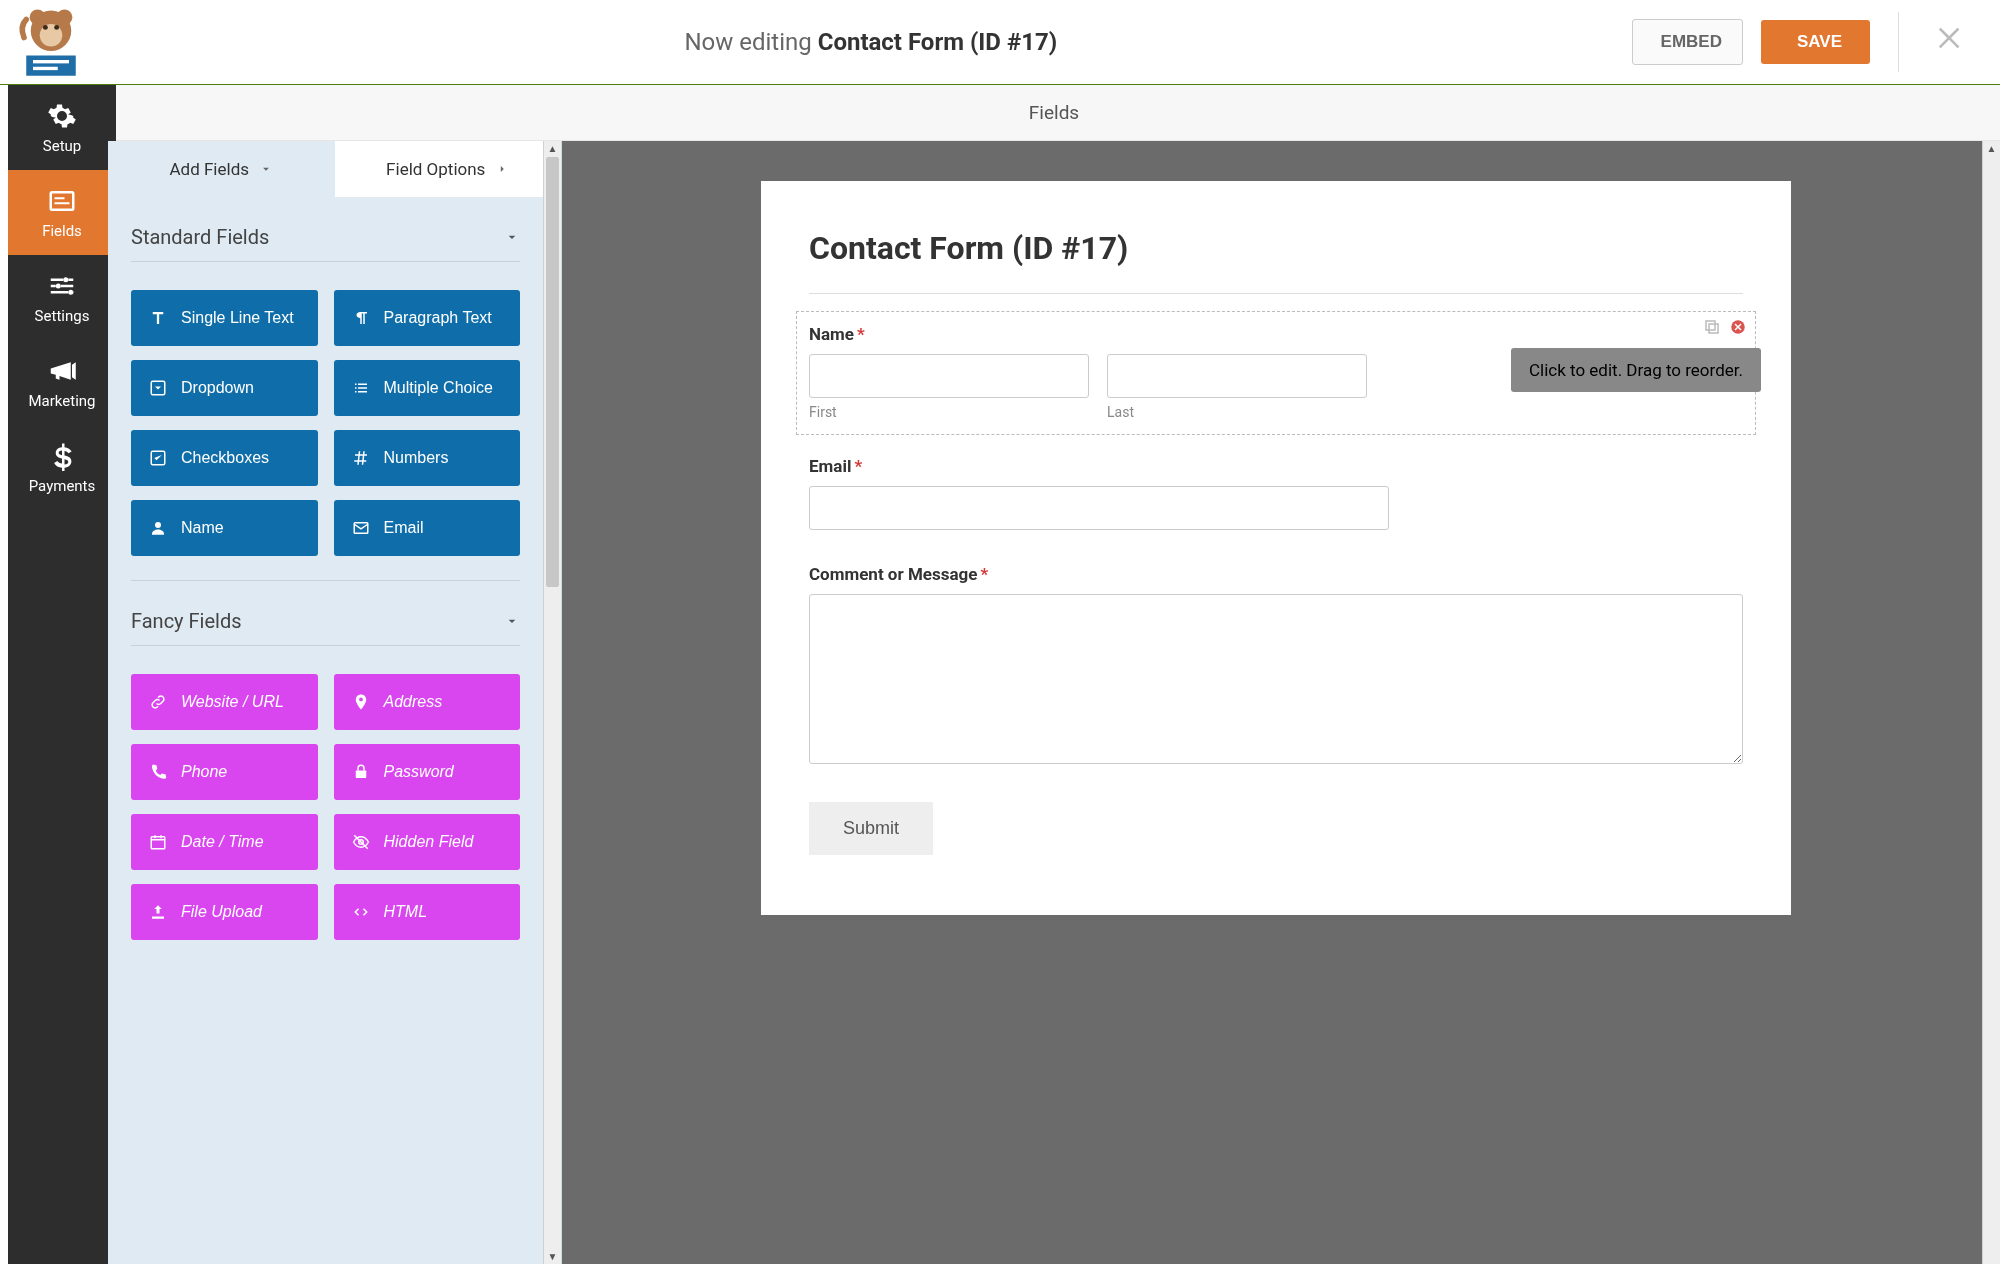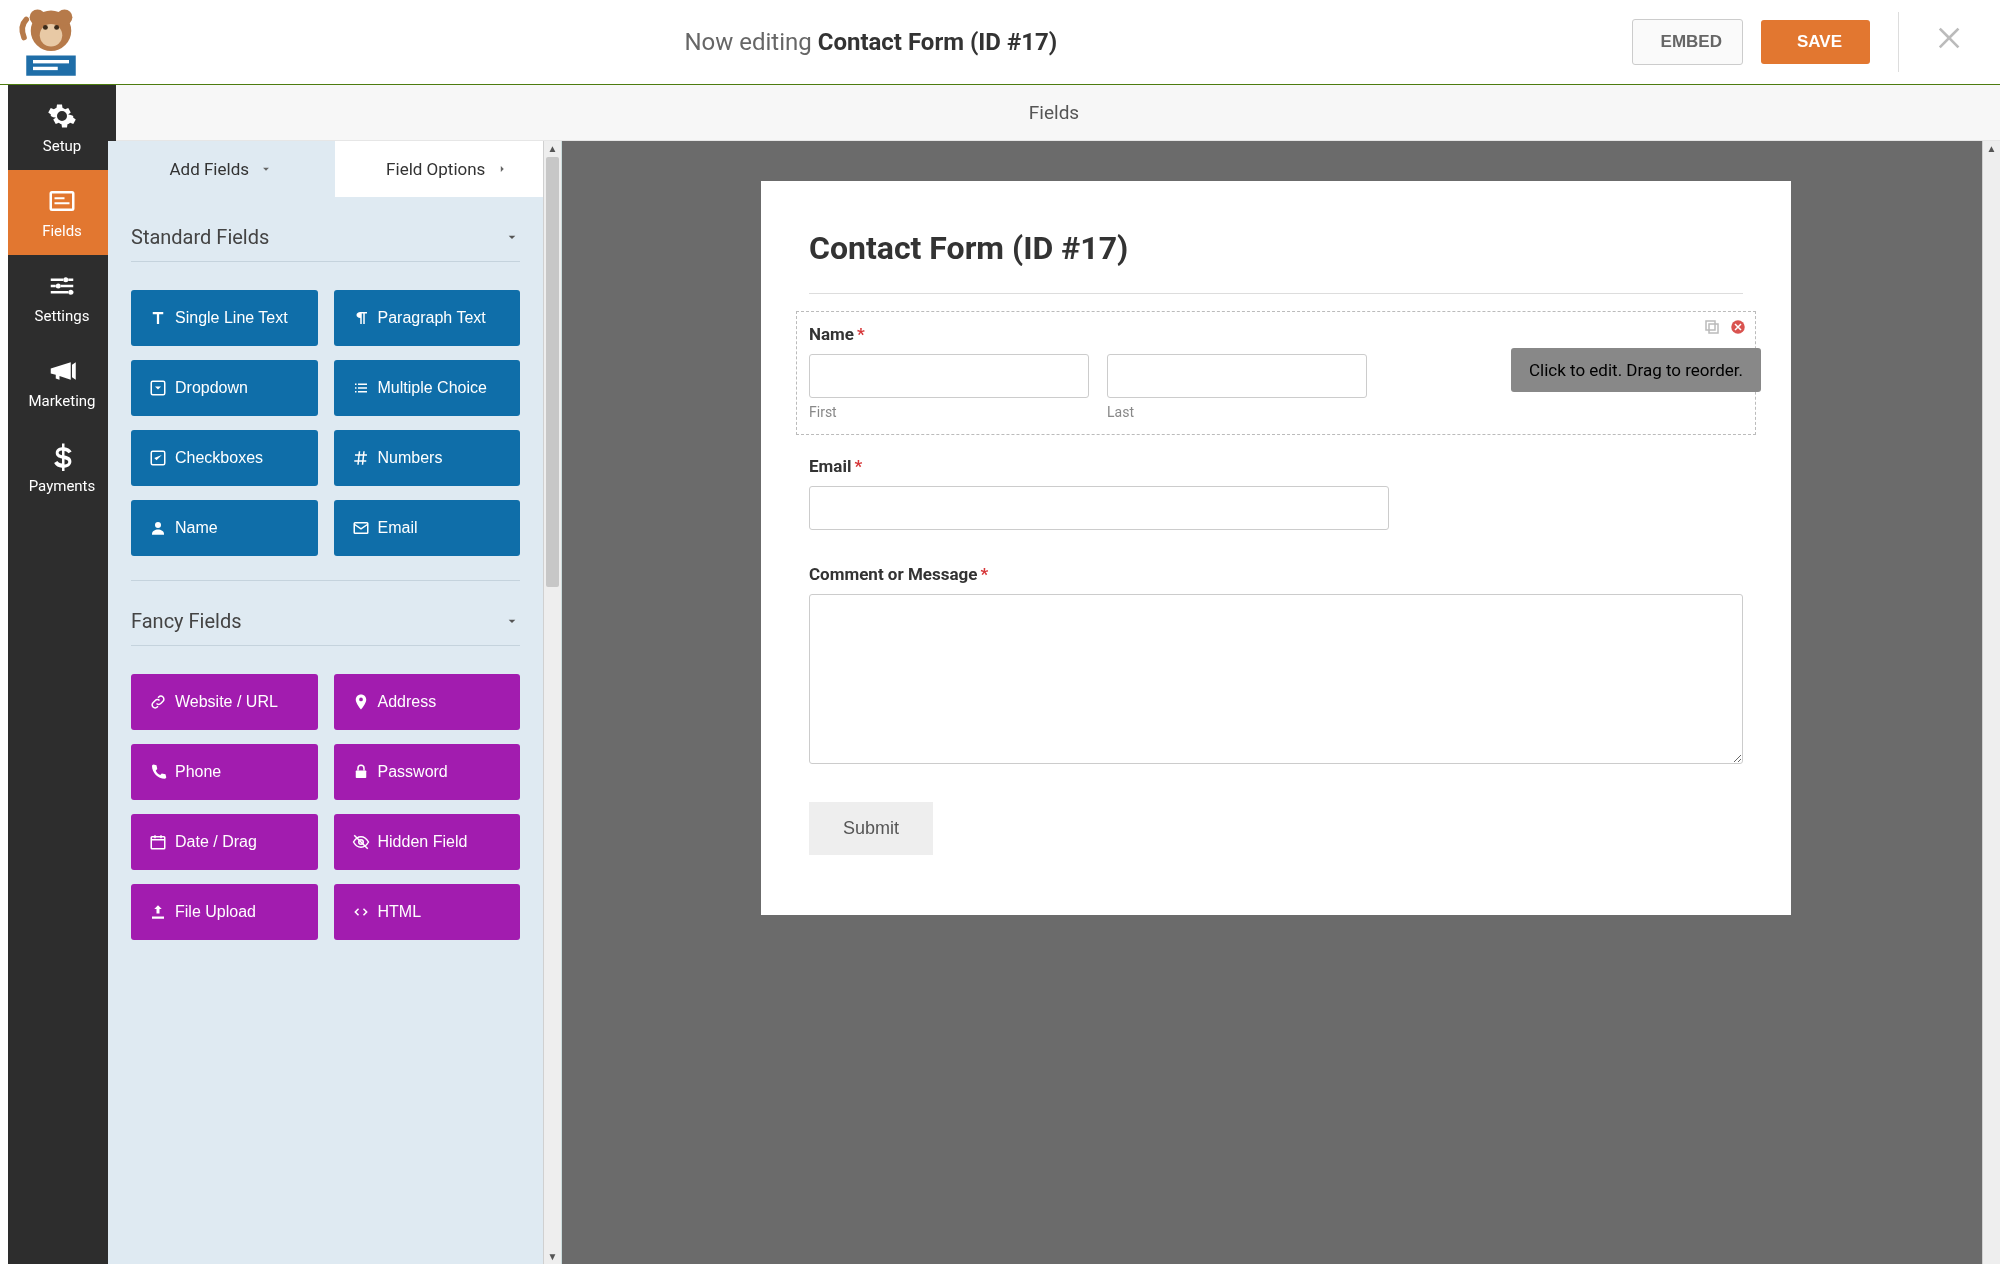--- a/index.html
+++ b/index.html
@@ -40,22 +40,22 @@
 .tab.active { background: #dfeaf2; }
 .tab.inactive { background: #fff; }
 .tab svg { width: 14px; height: 14px; fill: #666; }
 
 .panel-scroll { overflow: hidden; padding: 0 23px 30px 23px; width: calc(100% - 18px); }
 .section-head { display: flex; justify-content: space-between; align-items: center; padding: 28px 0 12px 0; font-size: 20px; color: #444; border-bottom: 1px solid #c5d3dd; }
 .section-head svg { width: 16px; height: 16px; fill: #555; }
 
 .field-grid { display: grid; grid-template-columns: 1fr 1fr; gap: 14px 16px; margin-top: 28px; padding-bottom: 24px; border-bottom: 1px solid #c5d3dd; }
 .field-grid.nb { border-bottom: none; }
-.field-btn { background: #0f6ea9; color: #fff; border: none; border-radius: 3px; height: 56px; display: flex; align-items: center; padding: 9px 18px; gap: 8px; font-size: 16px; cursor: pointer; text-align: left; }
-.field-btn.fancy { background: #a21caf; }
+.field-btn { background: #0f6ea9; color: #fff; border: none; border-radius: 3px; height: 56px; display: flex; align-items: center; padding: 9px 18px; gap: 14px; font-size: 16px; cursor: pointer; text-align: left; }
+.field-btn.fancy { background: #d946ef; font-style: italic; }
 .field-btn svg { width: 18px; height: 18px; fill: #fff; flex-shrink: 0; }
 
 
 .preview-wrap { flex: 1; background: #6b6b6b; padding: 40px 50px 0 40px; position: relative; }
 .preview-scroll-strip { position: absolute; right: 0; top: 0; bottom: 0; width: 18px; background: #eee; border-left: 1px solid #d0d0d0; }
 .preview-scroll-strip .scroll-arrow { font-size: 10px; color: #555; text-align: center; padding: 2px 0; }
 .preview-card { background: #fff; padding: 48px 48px 60px 48px; max-width: 1030px; margin: 0 auto; }
 .preview-title { font-size: 32px; font-weight: 700; color: #333; padding-bottom: 26px; border-bottom: 1px solid #ddd; margin-bottom: 30px; }
 
 .form-field { margin-bottom: 34px; position: relative; }
@@ -274,21 +274,21 @@
                 <rect x="5" y="10" width="14" height="10" rx="1"></rect>
                 <path d="M8 10V7a4 4 0 118 0v3" stroke="#fff" stroke-width="2" fill="none"></path>
               </svg>
               <span>Password</span>
             </button>
           <button class="field-btn fancy">
               <svg viewBox="0 0 24 24">
                 <rect x="3" y="5" width="18" height="16" rx="1" fill="none" stroke="#fff" stroke-width="2"></rect>
                 <path d="M3 9h18M8 3v4M16 3v4" stroke="#fff" stroke-width="2"></path>
               </svg>
-              <span>Date / Drag</span>
+              <span>Date / Time</span>
             </button>
           <button class="field-btn fancy">
               <svg viewBox="0 0 24 24">
                 <path d="M2 12s4-7 10-7 10 7 10 7-4 7-10 7S2 12 2 12z" fill="none" stroke="#fff" stroke-width="2"></path>
                 <circle cx="12" cy="12" r="3" fill="none" stroke="#fff" stroke-width="2"></circle>
                 <path d="M3 3l18 18" stroke="#fff" stroke-width="2"></path>
               </svg>
               <span>Hidden Field</span>
             </button>
           <button class="field-btn fancy">

